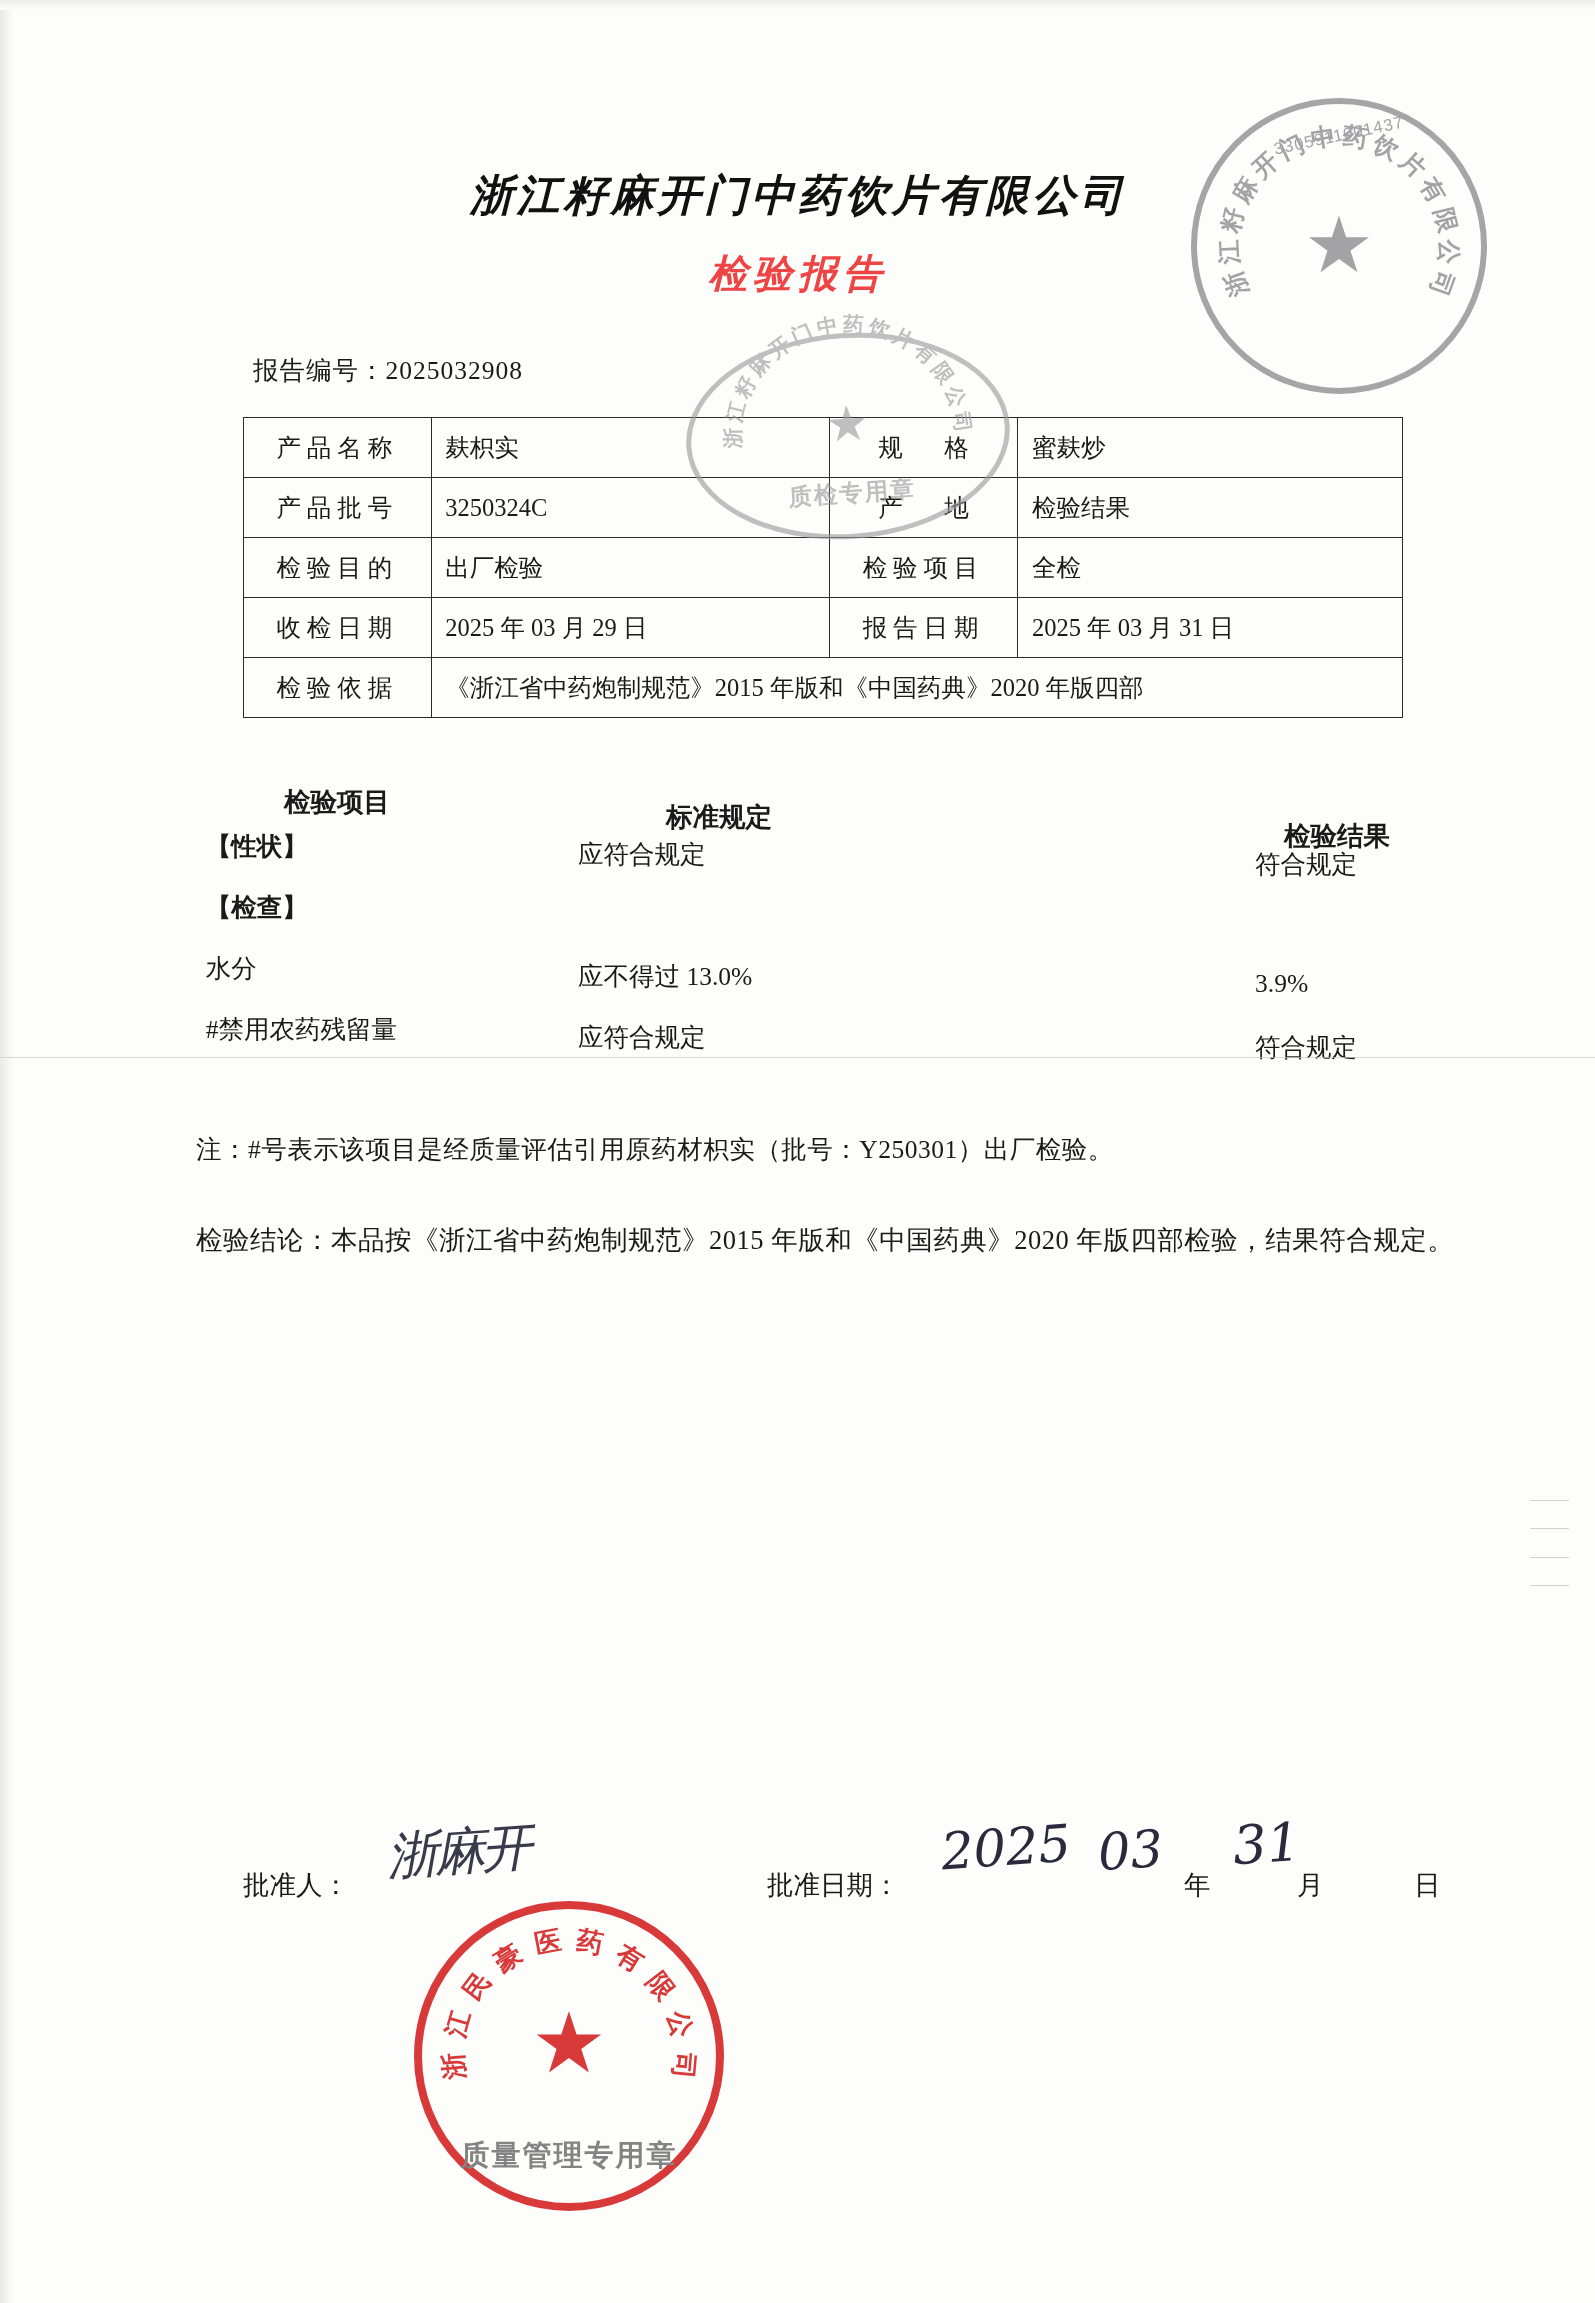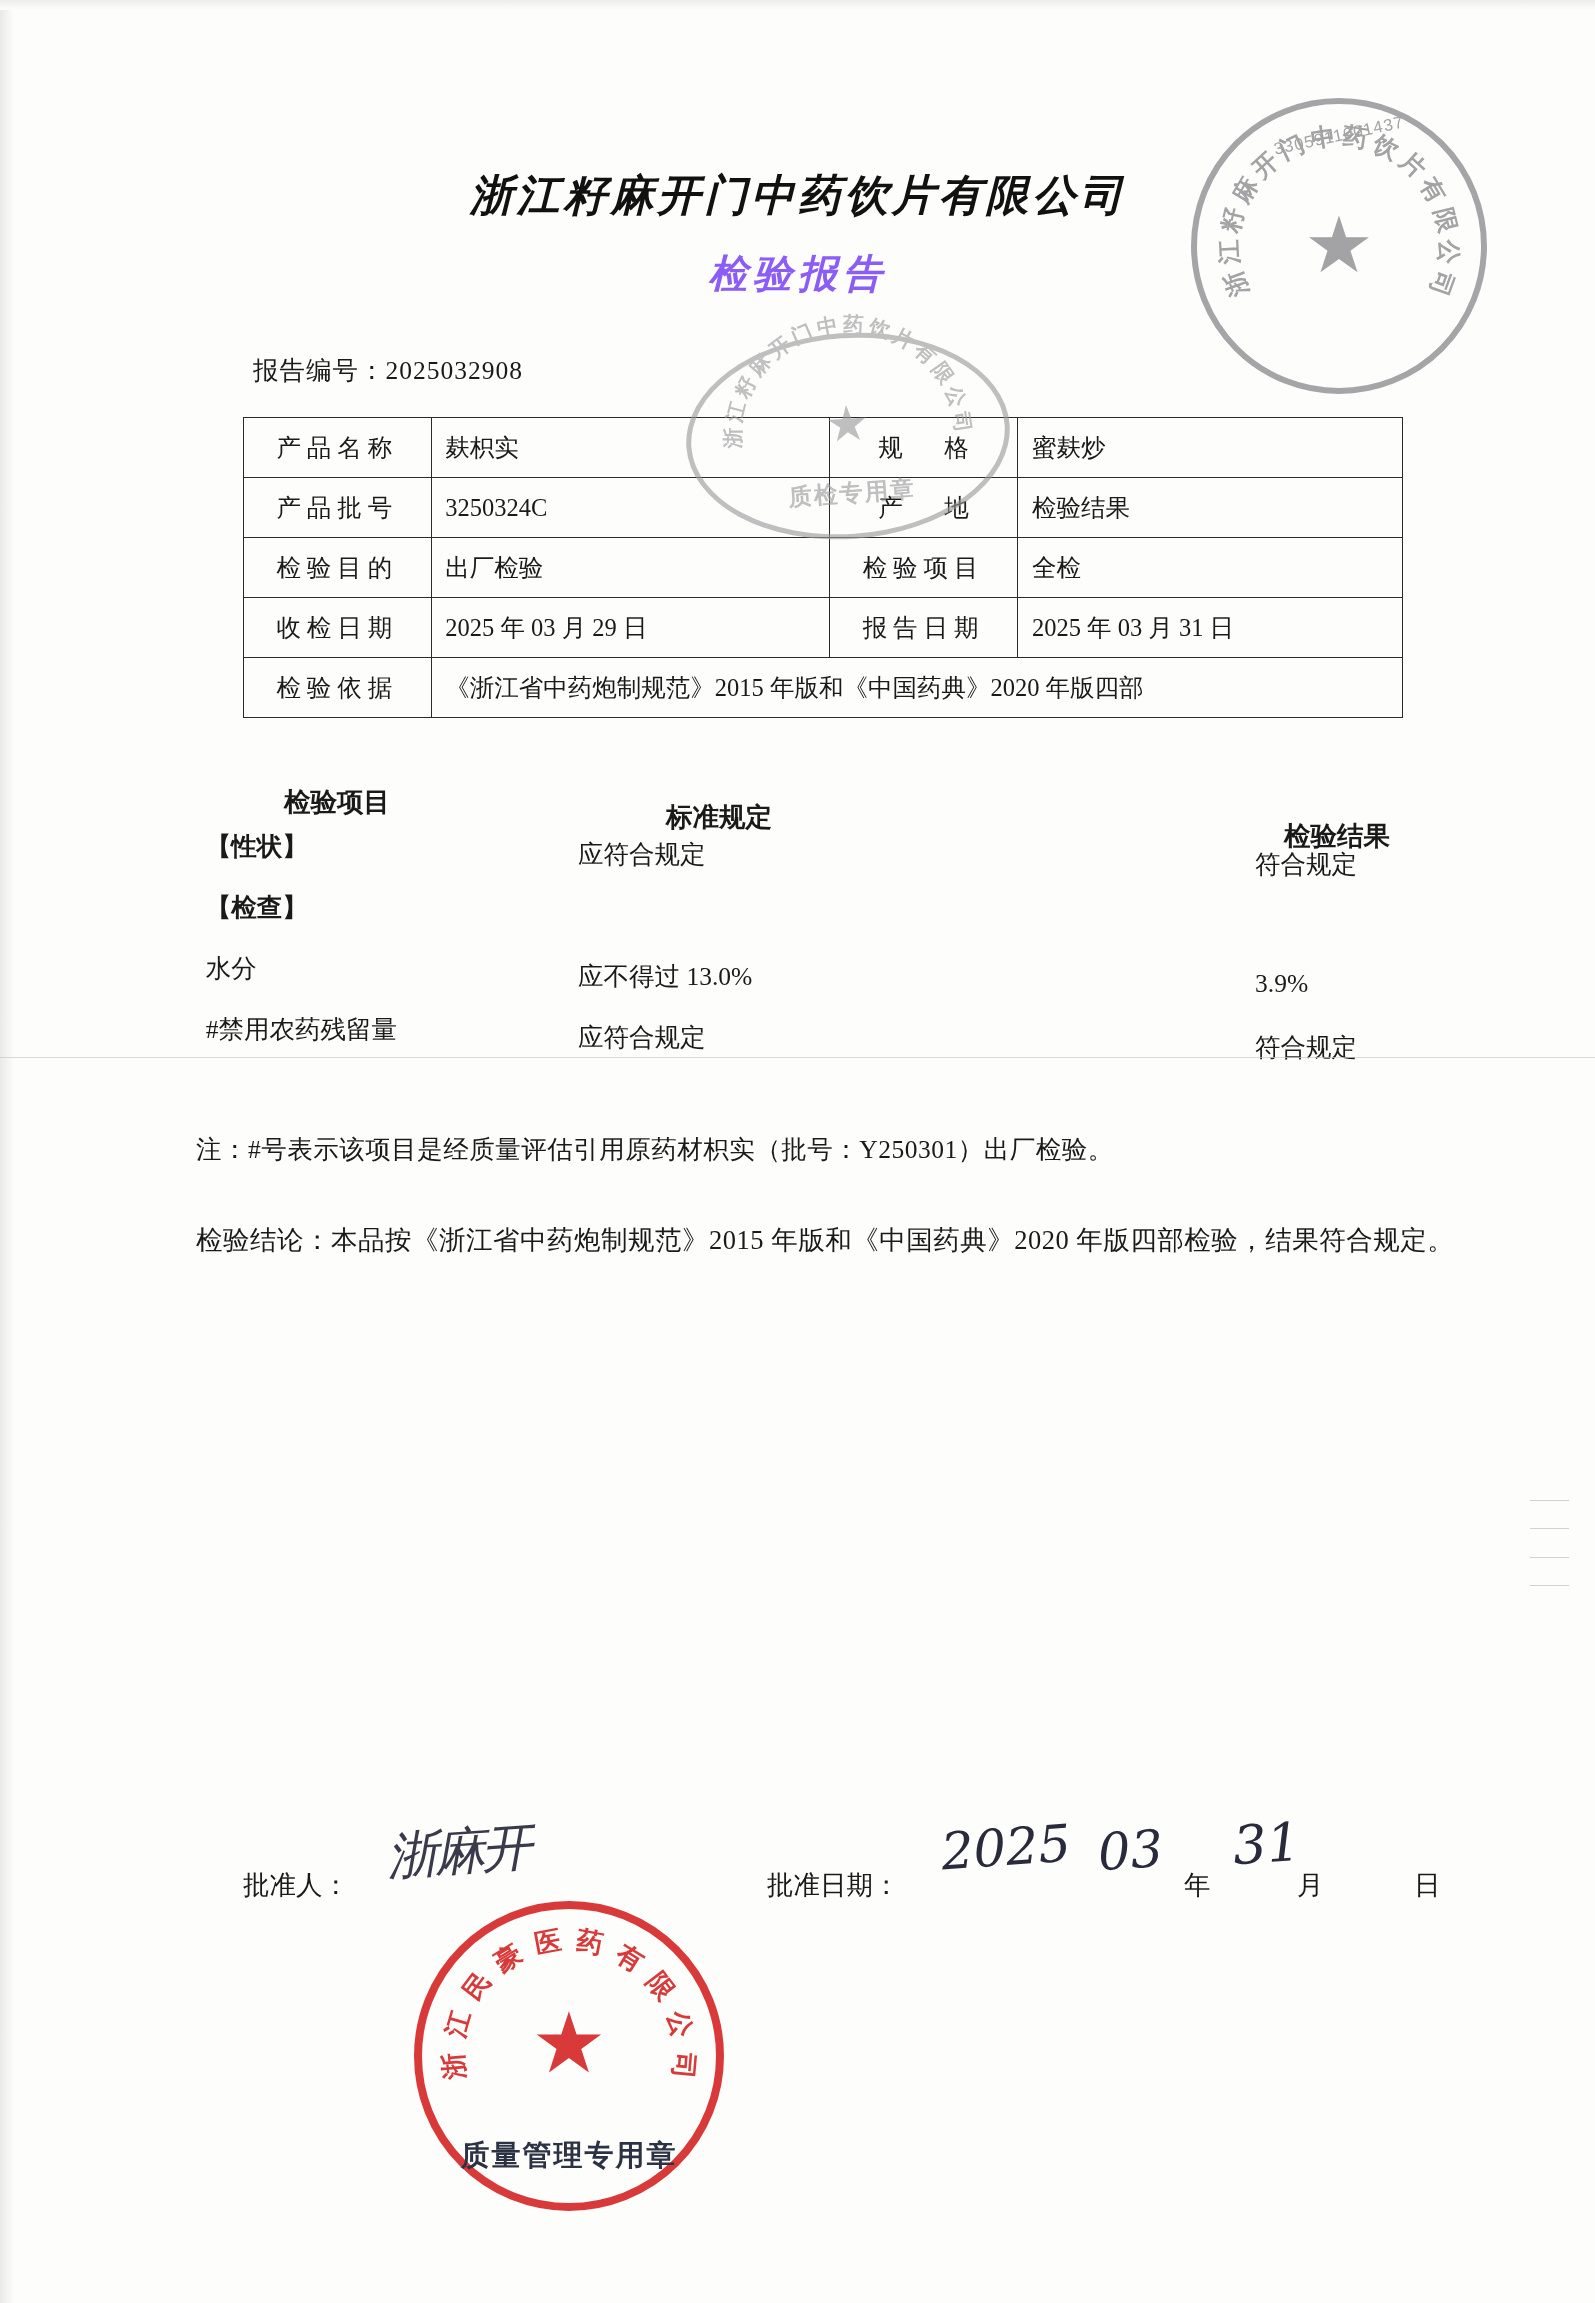--- a/index.html
+++ b/index.html
@@ -47,21 +47,21 @@
     font-size: 43px;
     letter-spacing: 3.9px;
     color: #111;
   }
   .doc-title {
     font-family: "Liberation Sans", "DejaVu Sans", sans-serif;
     font-weight: bold;
     font-size: 39px;
     letter-spacing: 5.9px;
     margin-top: 21.6px;
-    color: #8b5cf6;
+    color: #ef4444;
   }
 
   .report-no {
     position: absolute;
     left: 253px;
     top: 353px;
     font-size: 25.5px;
     letter-spacing: 1px;
   }
 
@@ -236,21 +236,21 @@
   .seal-red .bottom-text {
     position: absolute;
     left: 50%;
     bottom: 27.4px;
     transform: translateX(-50%);
     font-family: "Liberation Sans", "DejaVu Sans", sans-serif;
     font-weight: bold;
     font-size: 29px;
     letter-spacing: 2px;
     white-space: nowrap;
-    color: #0f172a;
+    color: #737373;
   }
 
   
   .seal-gray-round {
     position: absolute;
     left: 1191px;
     top: 98px;
     width: 284px;
     height: 284px;
     border: 6.9px solid #8d8d90;

